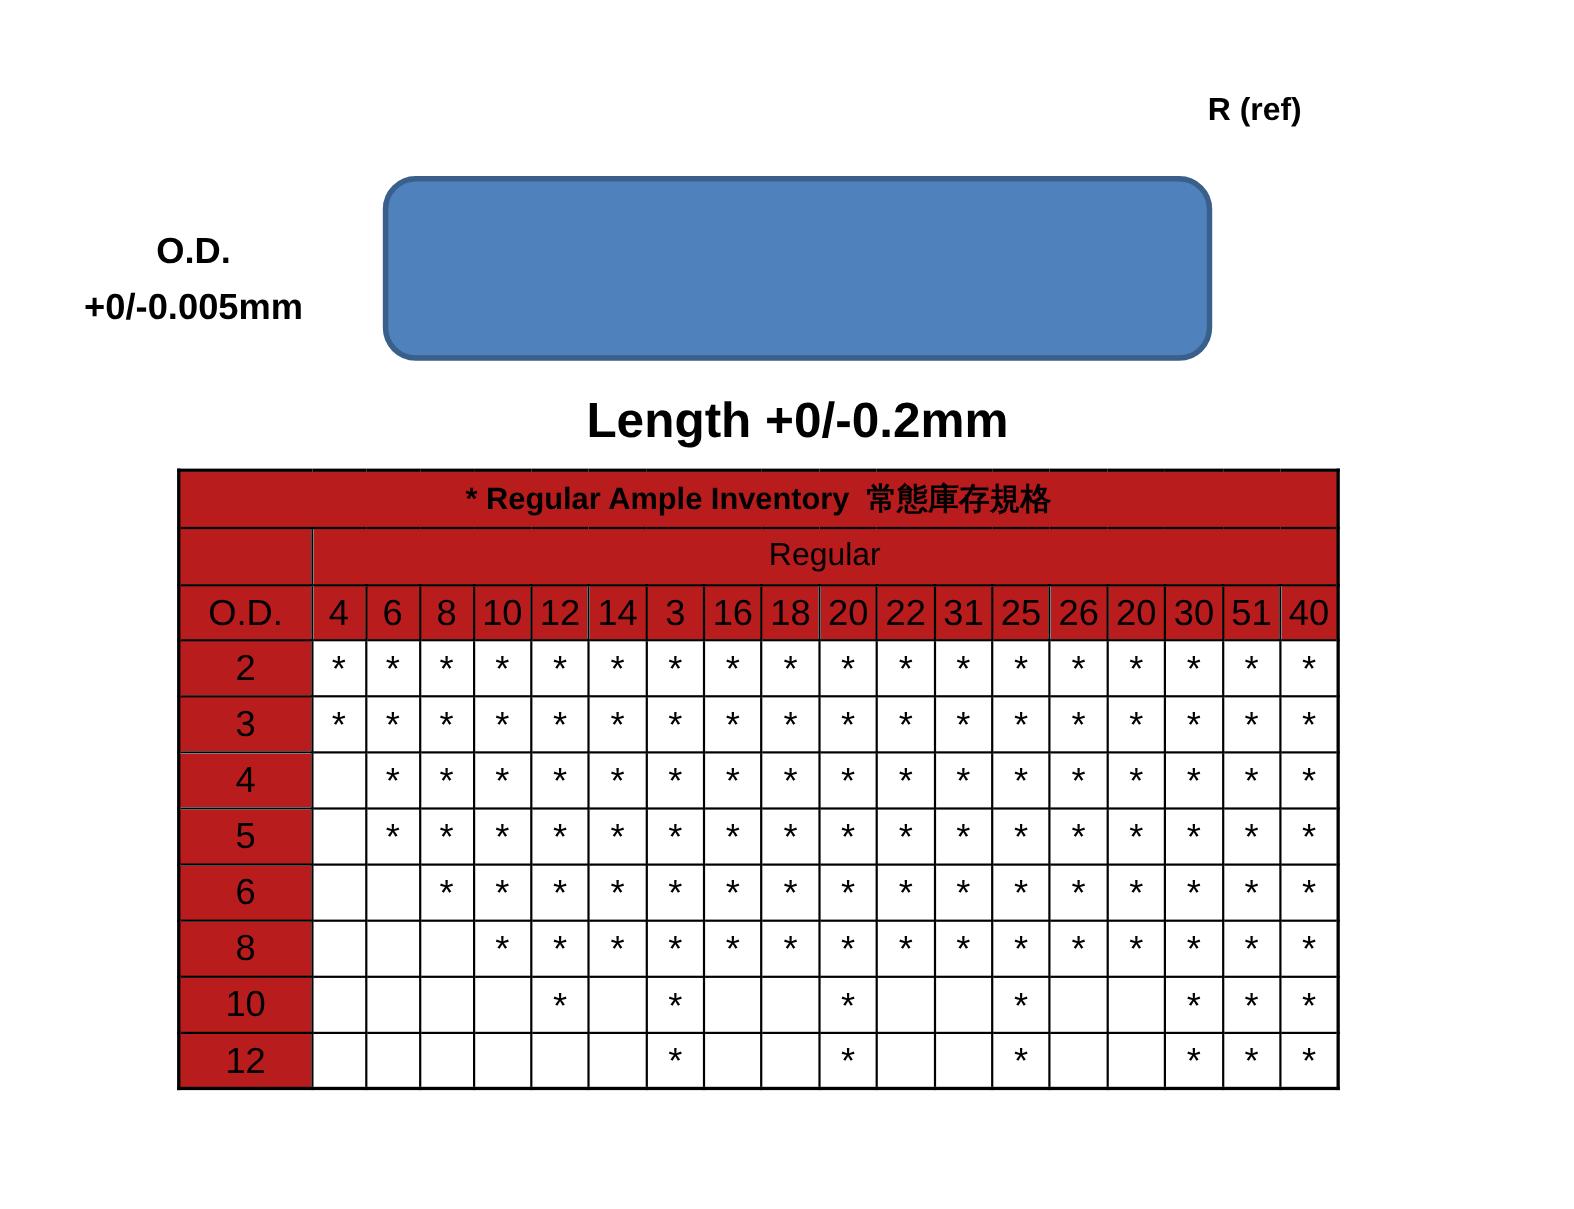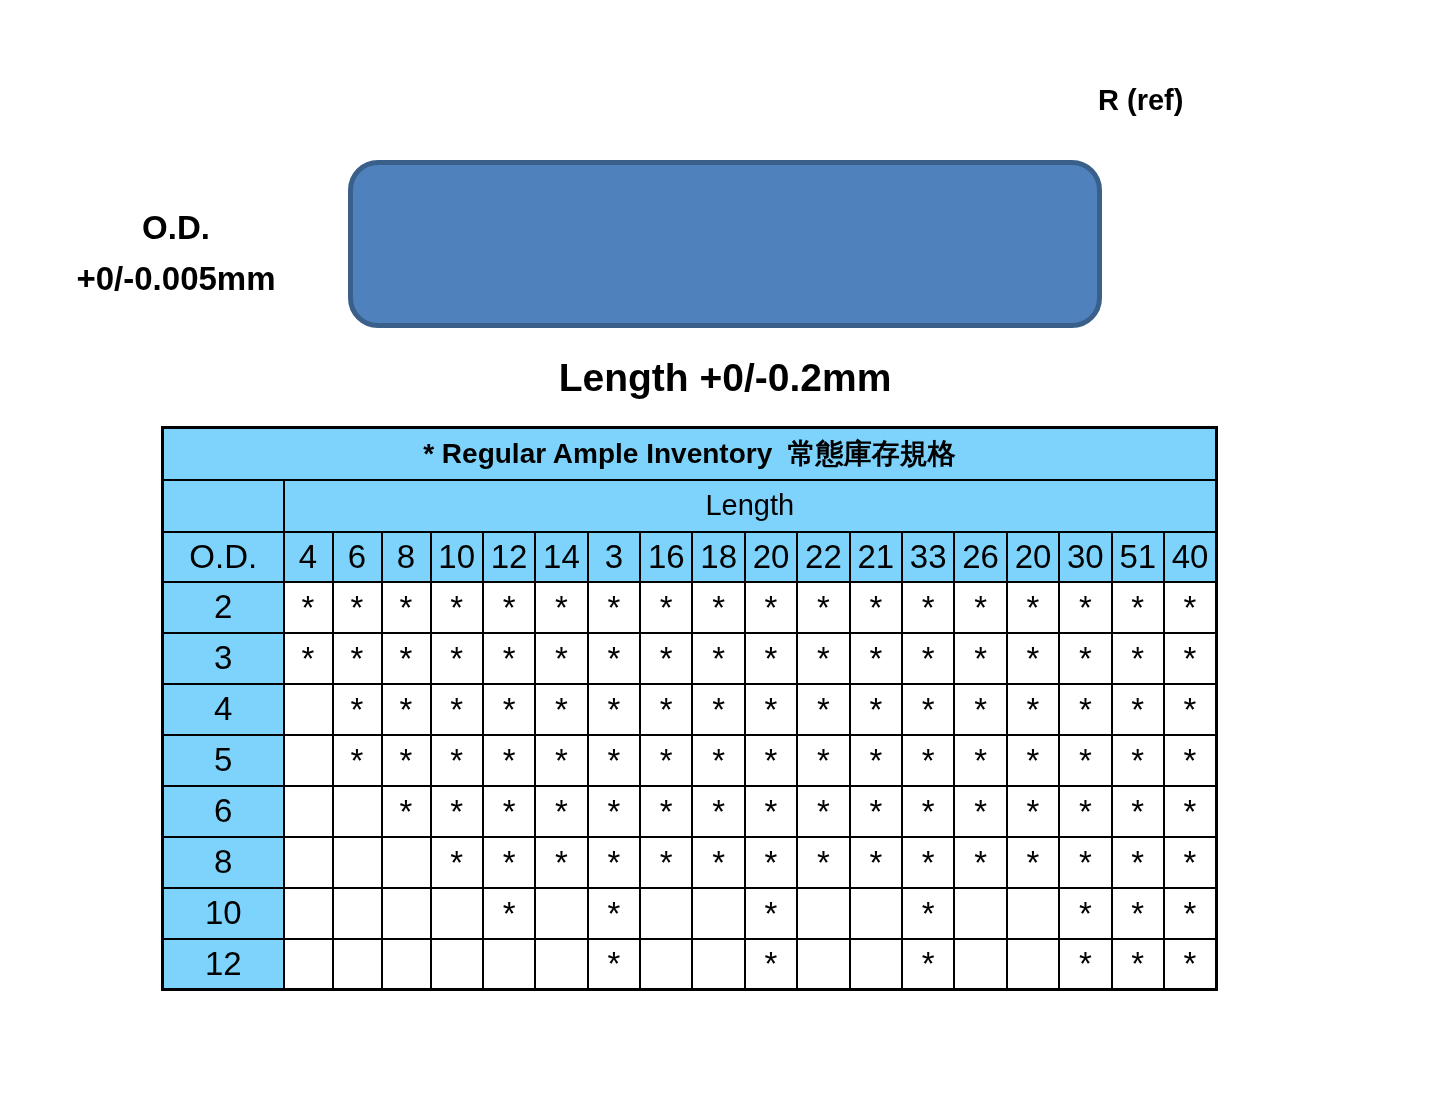--- a/index.html
+++ b/index.html
@@ -45,21 +45,21 @@
     background: #4F81BD;
     border: 5px solid #3A5F8A;
     border-radius: 30px;
   }
   .length-label {
     position: absolute;
     left: 348px;
     top: 356px;
     width: 754px;
     text-align: center;
-    font-size: 39px;
+    font-size: 45px;
     font-weight: bold;
     white-space: pre;
   }
 
   
   table.spec {
     position: absolute;
     left: 161px;
     top: 426px;
     width: 1057px;
@@ -67,21 +67,21 @@
     table-layout: fixed;
     border: 3px solid #000;
   }
   table.spec td {
     border: 2px solid #000;
     padding: 0;
     text-align: center;
     vertical-align: middle;
     overflow: hidden;
   }
-  .yellow { background: #7dd3fc; }
+  .yellow { background: #b91c1c; }
   tr.h52 { height: 52px; }
   tr.h50 { height: 50px; }
   tr.h51 { height: 51px; }
   td.title-cell {
     font-size: 28px;
     font-weight: bold;
     white-space: pre;
   }
   td.material-cell,
   td.lenhdr-cell {
@@ -135,37 +135,37 @@
       <col>
       <col>
       <col>
     </colgroup>
   <thead>
     <tr class="h52">
       <td colspan="19" class="yellow title-cell">* Regular Ample Inventory  常態庫存規格</td>
     </tr>
     <tr class="h52">
       <td class="yellow"></td>
-      <td colspan="18" class="yellow lenhdr-cell">Length</td>
+      <td colspan="18" class="yellow lenhdr-cell">Regular</td>
     </tr>
     <tr class="h50" id="col-header-row">
       <td class="yellow odhdr-cell">O.D.</td>
     <td class="yellow colnum-cell">4</td>
         <td class="yellow colnum-cell">6</td>
         <td class="yellow colnum-cell">8</td>
         <td class="yellow colnum-cell">10</td>
         <td class="yellow colnum-cell">12</td>
         <td class="yellow colnum-cell">14</td>
         <td class="yellow colnum-cell">3</td>
         <td class="yellow colnum-cell">16</td>
         <td class="yellow colnum-cell">18</td>
         <td class="yellow colnum-cell">20</td>
         <td class="yellow colnum-cell">22</td>
-        <td class="yellow colnum-cell">21</td>
-        <td class="yellow colnum-cell">33</td>
+        <td class="yellow colnum-cell">31</td>
+        <td class="yellow colnum-cell">25</td>
         <td class="yellow colnum-cell">26</td>
         <td class="yellow colnum-cell">20</td>
         <td class="yellow colnum-cell">30</td>
         <td class="yellow colnum-cell">51</td>
         <td class="yellow colnum-cell">40</td>
       </tr>
   </thead>
   <tbody id="spec-body">
       <tr class="h51">
         <td class="yellow odval-cell">2</td>

